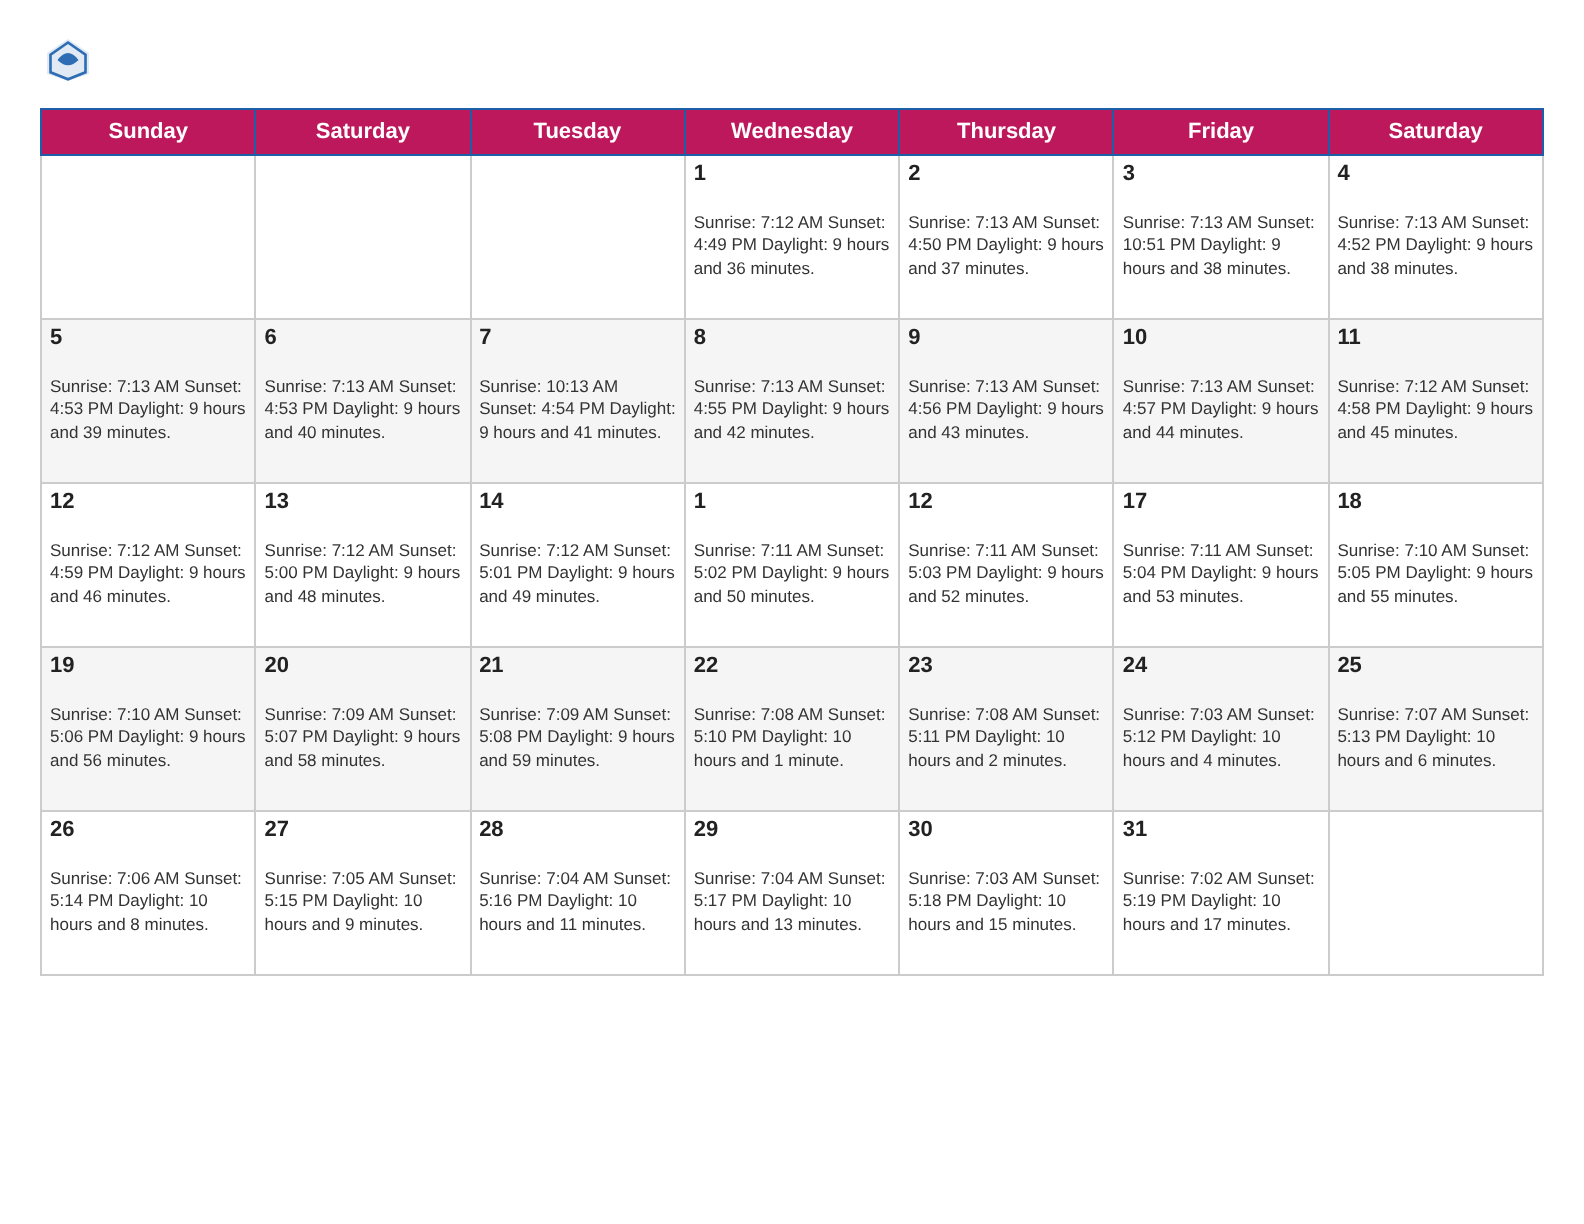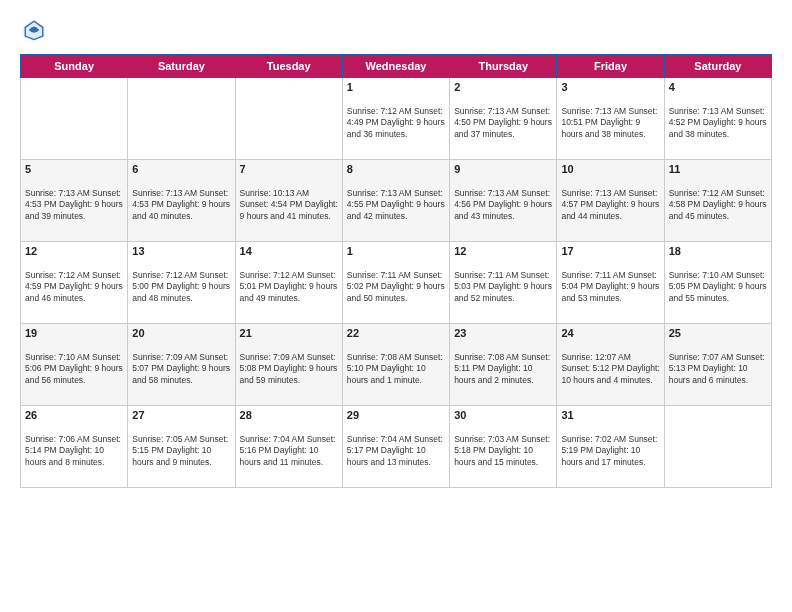--- a/index.html
+++ b/index.html
@@ -279,21 +279,21 @@
 Daylight: 10 hours and 1 minute.</div>
           </td>
           <td>
             <span class="day-num">23</span>
             <div class="day-info">Sunrise: 7:08 AM
 Sunset: 5:11 PM
 Daylight: 10 hours and 2 minutes.</div>
           </td>
           <td>
             <span class="day-num">24</span>
-            <div class="day-info">Sunrise: 12:07 AM
+            <div class="day-info">Sunrise: 7:03 AM
 Sunset: 5:12 PM
 Daylight: 10 hours and 4 minutes.</div>
           </td>
           <td>
             <span class="day-num">25</span>
             <div class="day-info">Sunrise: 7:07 AM
 Sunset: 5:13 PM
 Daylight: 10 hours and 6 minutes.</div>
           </td>
         </tr>

